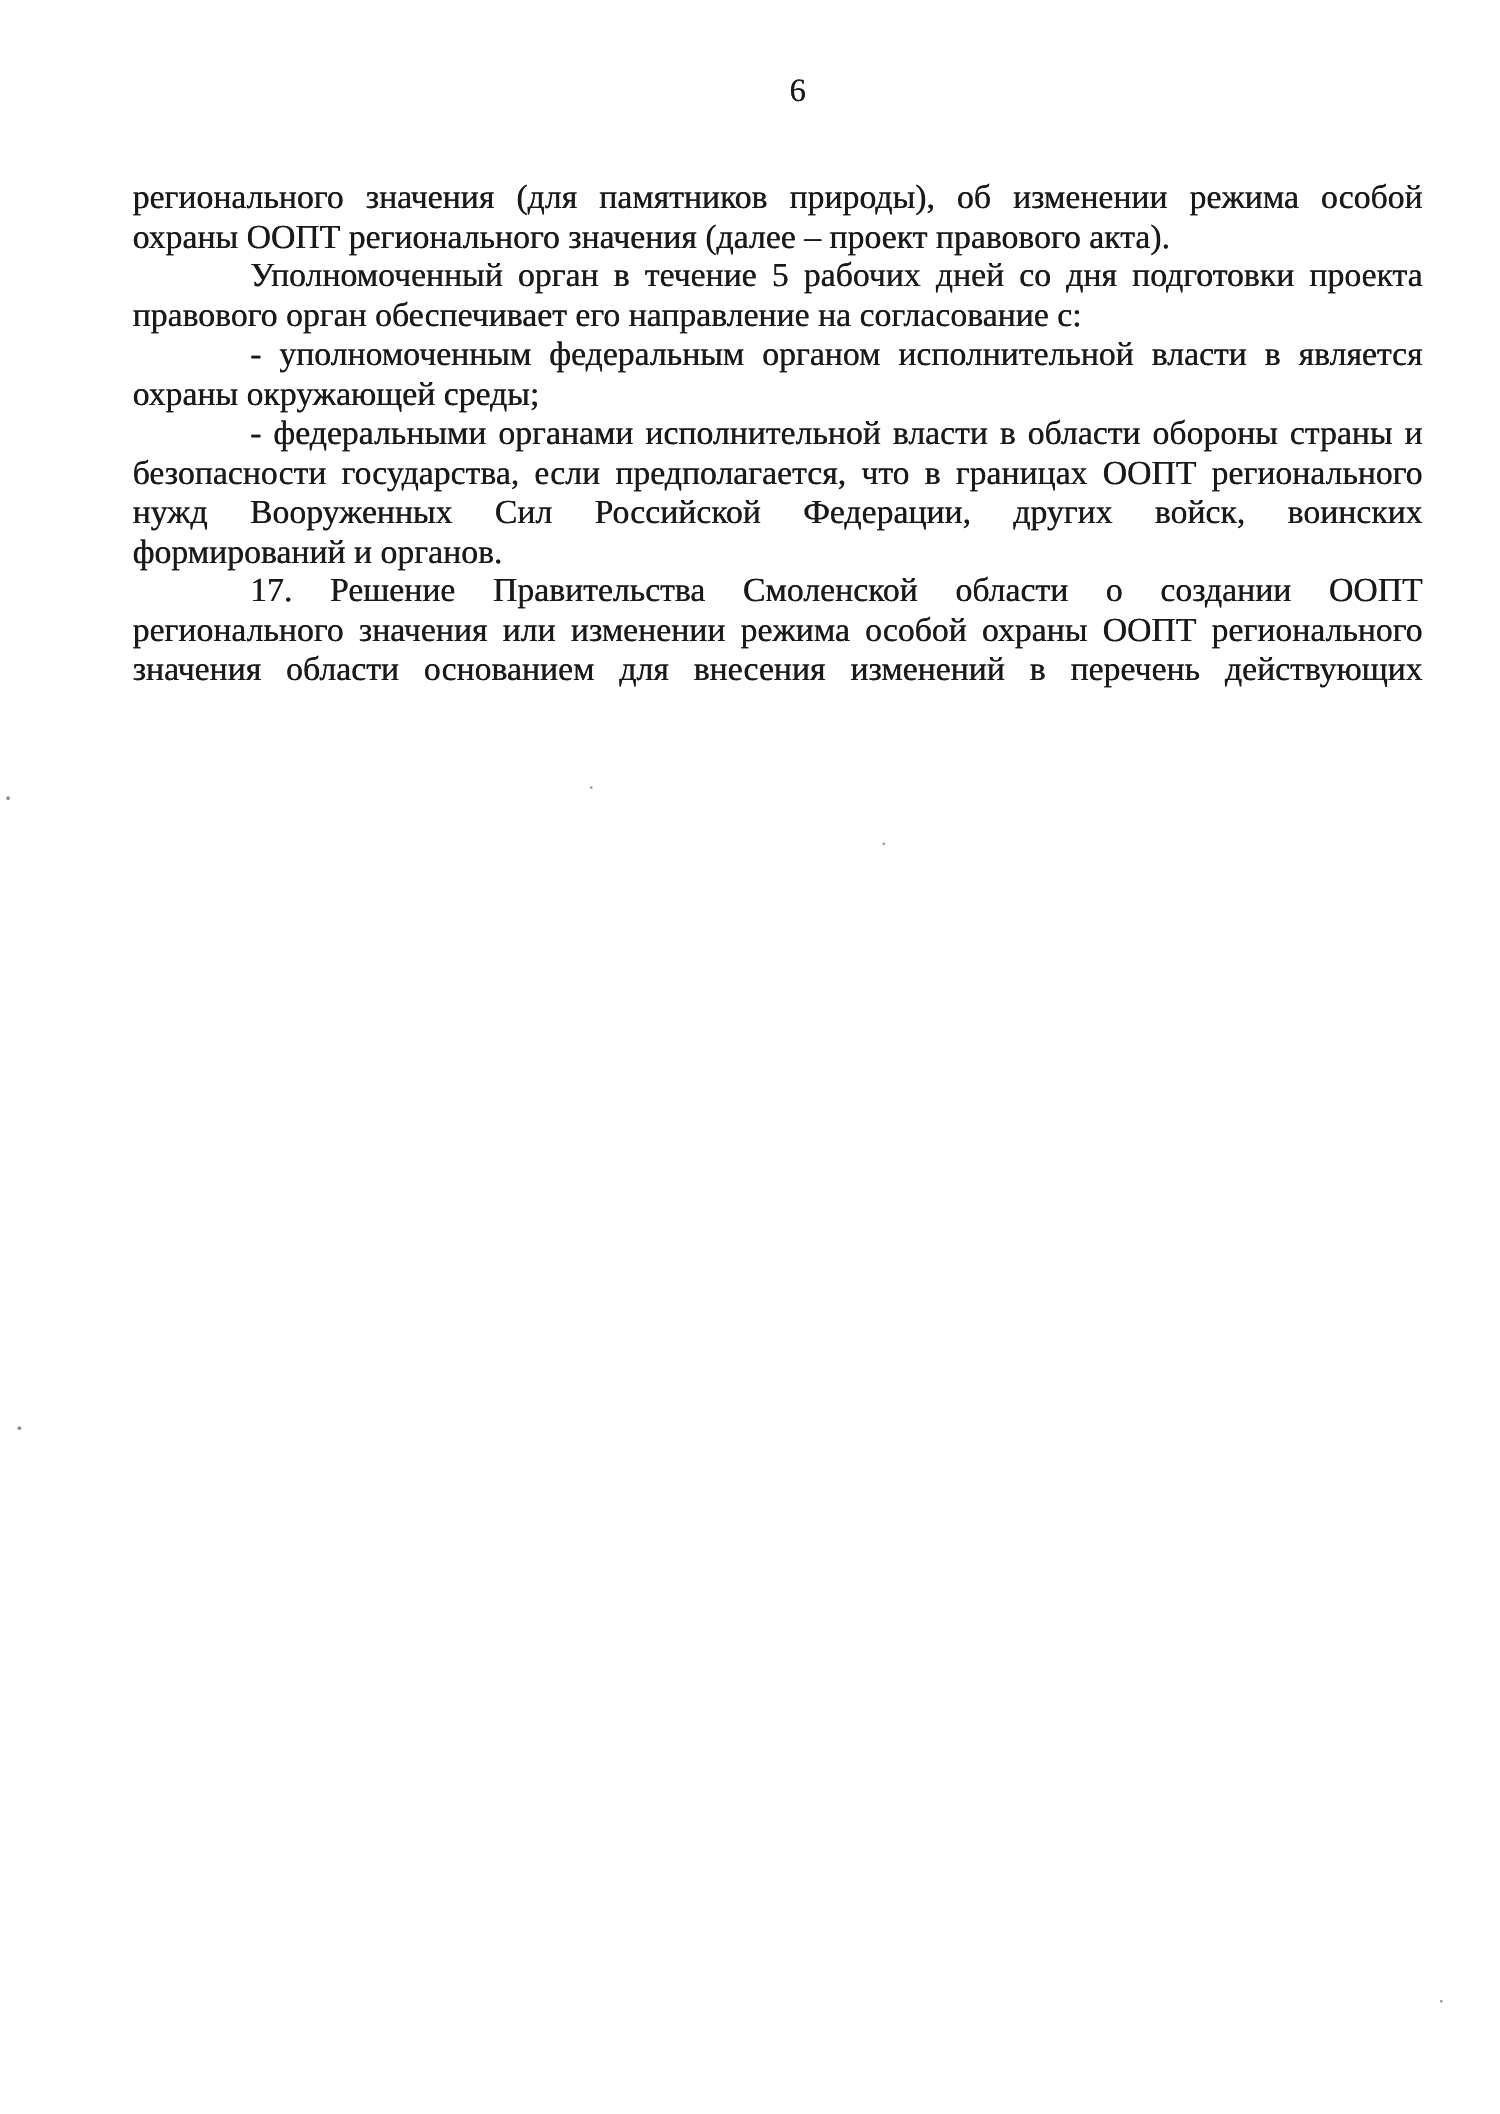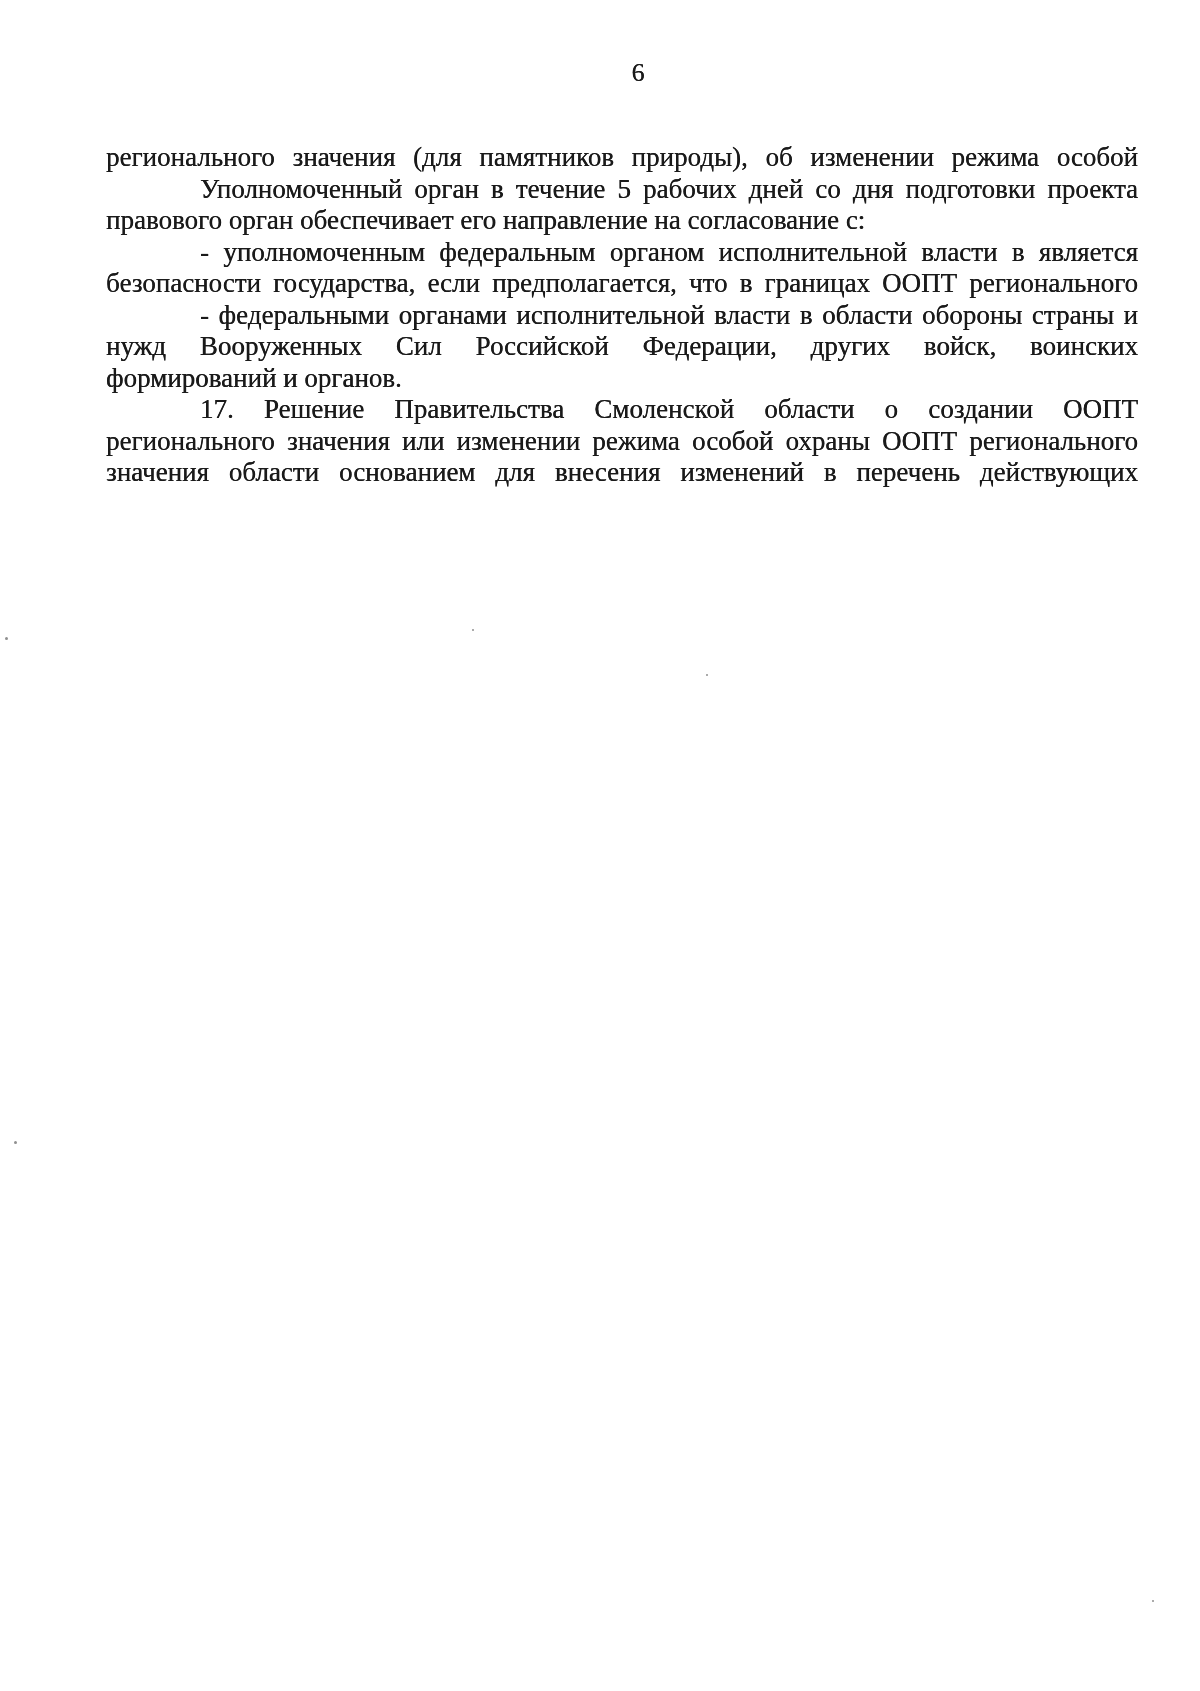--- a/index.html
+++ b/index.html
@@ -53,31 +53,33 @@
 </style>
 </head>
 <body>
 
 <div class="sheet">
   <div class="page-number">6</div>
 
   <div class="text-block">
       <div class="para">
         <div class="line">регионального значения (для памятников природы), об изменении режима особой</div>
+        <div class="line end">охраны ООПТ регионального значения (далее – проект правового акта).</div>
       </div>
       <div class="para">
         <div class="line indent">Уполномоченный орган в течение 5 рабочих дней со дня подготовки проекта</div>
         <div class="line end">правового орган обеспечивает его направление на согласование с:</div>
       </div>
       <div class="para">
         <div class="line indent">- уполномоченным федеральным органом исполнительной власти в является</div>
+        <div class="line end">охраны окружающей среды;</div>
       </div>
       <div class="para">
+        <div class="line indent">- федеральными органами исполнительной власти в области обороны страны и</div>
         <div class="line">безопасности государства, если предполагается, что в границах ООПТ регионального</div>
-        <div class="line indent">- федеральными органами исполнительной власти в области обороны страны и</div>
         <div class="line">нужд Вооруженных Сил Российской Федерации, других войск, воинских</div>
         <div class="line end">формирований и органов.</div>
       </div>
       <div class="para">
         <div class="line indent">17. Решение Правительства Смоленской области о создании ООПТ</div>
         <div class="line">регионального значения или изменении режима особой охраны ООПТ регионального</div>
         <div class="line">значения области основанием для внесения изменений в перечень действующих</div>
       </div>
     </div>
 

